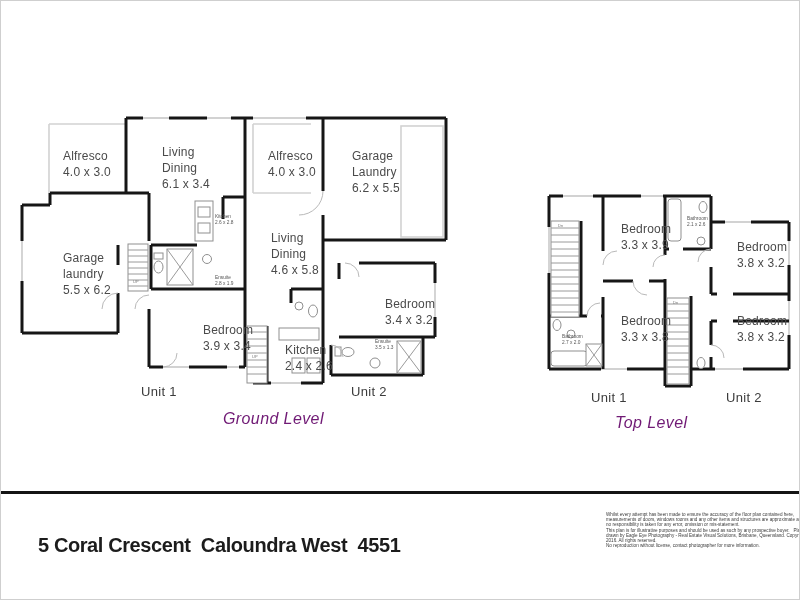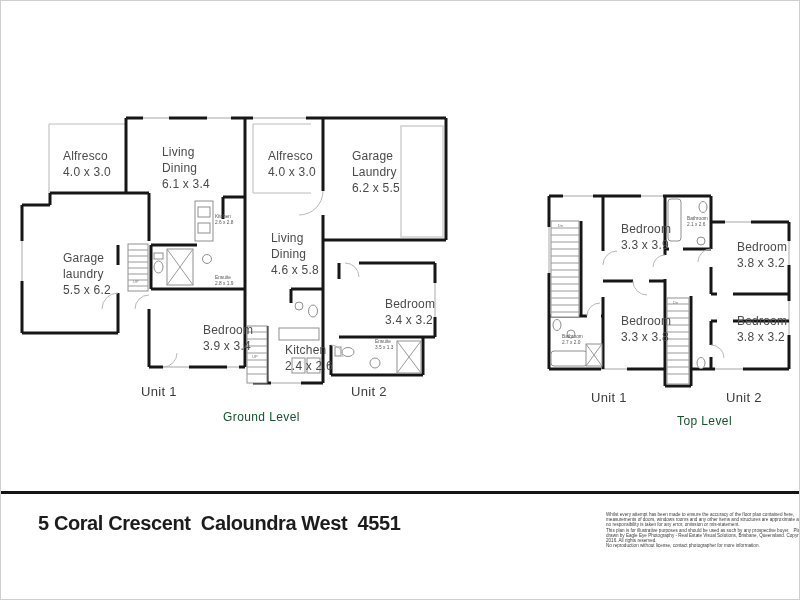--- a/index.html
+++ b/index.html
@@ -15,28 +15,28 @@
   .fix{stroke:#8f8f8f;stroke-width:1;fill:#ffffff;}
   .fixl{stroke:#9a9a9a;stroke-width:1;fill:none;}
   .door{stroke:#b9b9b9;stroke-width:1;fill:none;}
   .plan-label{
     position:absolute;font-size:12px;line-height:1.32;color:#4a4a4a;
     white-space:pre-line;letter-spacing:.2px;
   }
   .tiny{font-size:4.8px;line-height:1.25;color:#555;letter-spacing:0;}
   .micro{position:absolute;font-size:4px;color:#777;}
   .unit-label{position:absolute;font-size:13px;color:#3b3b3b;letter-spacing:.3px;}
-  .level-label{position:absolute;font-size:12px;color:#14532d;letter-spacing:.4px;}
+  .level-label{position:absolute;font-size:16px;color:#701a75;letter-spacing:.4px;font-style:italic;}
   .summary{
     position:absolute;left:513px;top:107px;font-size:11px;line-height:16px;
     font-weight:600;color:#2e2e2e;letter-spacing:-0.1px;white-space:pre;
   }
   .divider{position:absolute;left:0;top:490px;width:798px;height:3px;background:#141414;}
   .address{
-    position:absolute;left:37px;top:511px;font-size:20px;font-weight:bold;
+    position:absolute;left:37px;top:533px;font-size:20px;font-weight:bold;
     color:#1c1c1c;letter-spacing:-0.4px;white-space:pre;
   }
   .disclaimer{
     position:absolute;left:605px;top:511px;width:170px;font-size:4.6px;
     line-height:5.2px;color:#3c3c3c;white-space:pre;
   }
 </style>
 </head>
 <body>
 
@@ -230,21 +230,21 @@
   <div class="plan-label" style="left:620px;top:313px;">Bedroom
 3.3 x 3.8</div>
   <div class="plan-label" style="left:736px;top:313px;">Bedroom
 3.8 x 3.2</div>
   <div class="plan-label tiny" style="left:561px;top:333px;">Bathroom
 2.7 x 2.0</div>
   <div class="micro" style="left:557px;top:222px;">Dn</div>
   <div class="micro" style="left:672px;top:299px;">Dn</div>
   <div class="unit-label" style="left:590px;top:389px;">Unit 1</div>
   <div class="unit-label" style="left:725px;top:389px;">Unit 2</div>
-  <div class="level-label" style="left:676px;top:413px;">Top Level</div>
+  <div class="level-label" style="left:614px;top:413px;">Top Level</div>
 
   <div class="divider"></div>
   <div class="address">5 Coral Crescent  Caloundra West  4551</div>
   <div class="disclaimer">Whilst every attempt has been made to ensure the accuracy of the floor plan contained here,
 measurements of doors, windows rooms and any other items and structures are approximate and
 no responsibility is taken for any error, omission or mis-statement.
 This plan is for illustrative purposes and should be used as such by any prospective buyer.   Plan
 drawn by Eagle Eye Photography - Real Estate Visual Solutions, Brisbane, Queensland. Copyright
 2016. All rights reserved.
 No reproduction without license, contact photographer for more information.</div>

